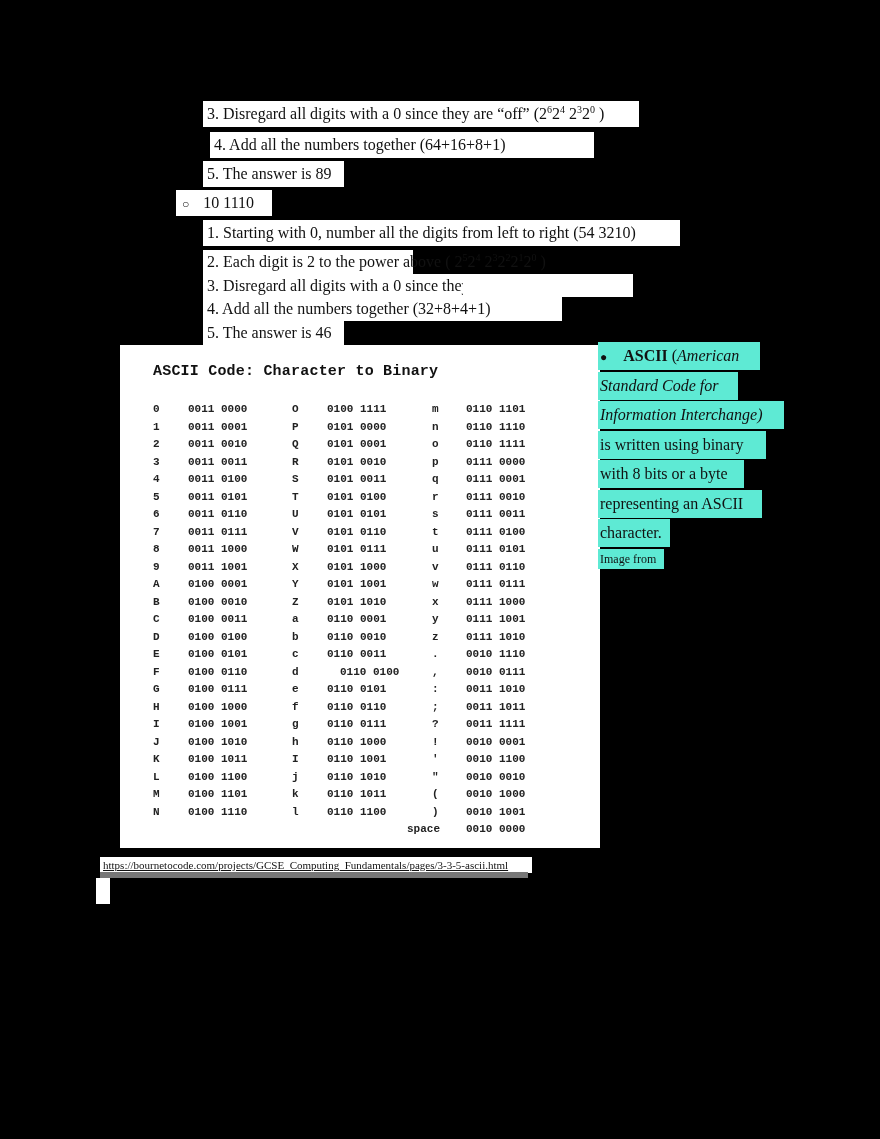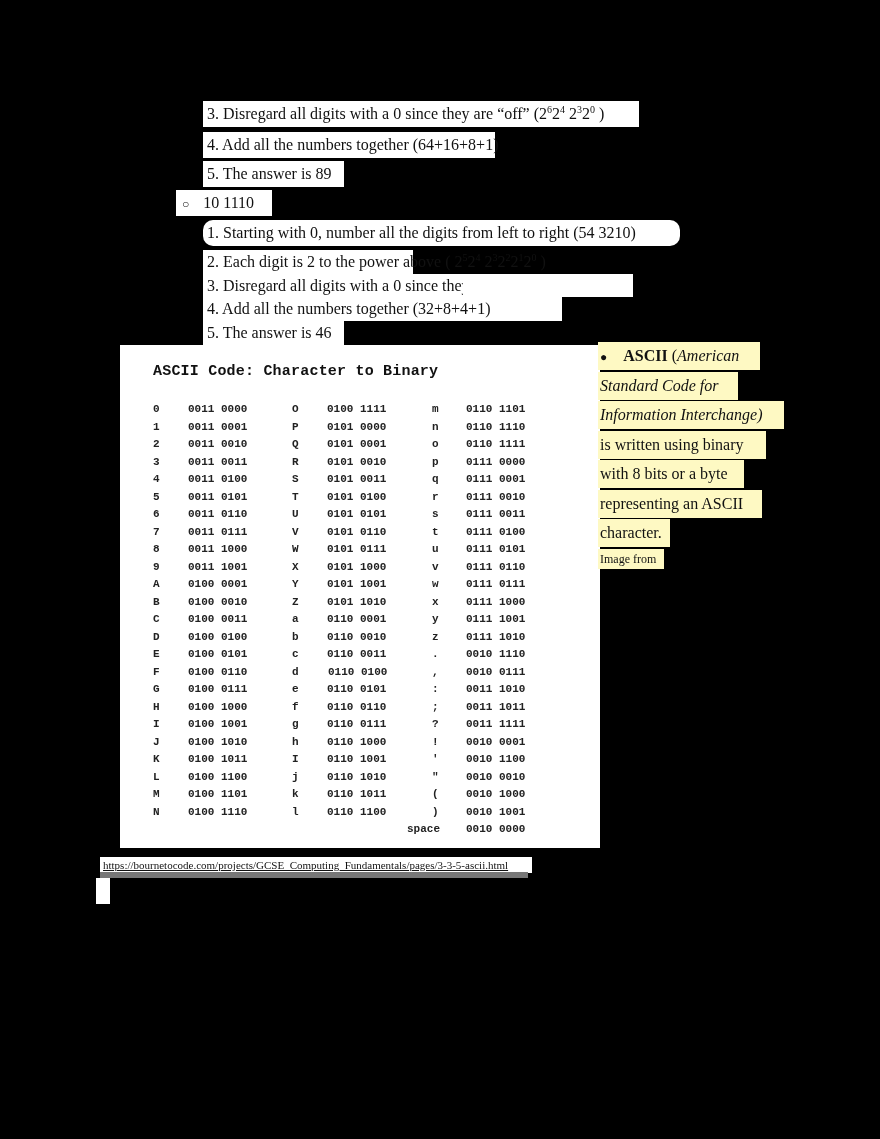--- a/index.html
+++ b/index.html
@@ -4,43 +4,43 @@
 <style>
   html, body { margin:0; padding:0; }
   body { width:880px; height:1139px; background:#000; position:relative; overflow:hidden;
          font-family:"Liberation Serif", "DejaVu Serif", serif; color:#111; }
   .strip { position:absolute; background:#fff; font-size:16px; line-height:20px; white-space:nowrap; padding-left:4px; box-sizing:border-box; }
   sup { font-size:10px; line-height:0; vertical-align:super; }
   .table-img { position:absolute; left:120px; top:345px; width:480px; height:503px; background:#fff; }
   .tbl-title { position:absolute; left:33px; top:18px; font-family:"Liberation Mono","DejaVu Sans Mono",monospace; font-weight:bold; font-size:15px; color:#111; letter-spacing:0.2px; }
   .tbl-row { position:absolute; left:0; height:17px; font-family:"Liberation Mono","DejaVu Sans Mono",monospace; font-size:11px; font-weight:bold; color:#222; }
   .tbl-row span { position:absolute; top:0; white-space:nowrap; }
-  .side { position:absolute; background:#fef9c3; font-size:16px; line-height:24px; white-space:nowrap; padding-left:2px; box-sizing:border-box; }
+  .side { position:absolute; background:#5eead4; font-size:16px; line-height:24px; white-space:nowrap; padding-left:2px; box-sizing:border-box; }
   .url { position:absolute; left:100px; top:857px; width:432px; height:16px; background:#fff; font-size:11px; line-height:16px; white-space:nowrap; padding-left:3px; box-sizing:border-box; text-decoration:underline; }
   .url-under { position:absolute; left:100px; top:872px; width:428px; height:6px; background:#777; }
   .cursor-block { position:absolute; left:96px; top:878px; width:14px; height:26px; background:#fff; }
 </style>
 </head>
 <body>
 
 <div class="strip" style="left:203px; top:101px; width:436px; height:26px; line-height:26px;">
   <span>3. Disregard all digits with a 0 since they are “off” (2</span><sup>6</sup>2<sup>4</sup> 2<sup>3</sup>2<sup>0</sup> )
 </div>
-<div class="strip" style="left:203px; top:132px; width:292px; height:26px; line-height:26px;">
+<div class="strip" style="left:210px; top:132px; width:384px; height:26px; line-height:26px;">
   <span>4. Add all the numbers together (64+16+8+1)</span>
 </div>
 <div class="strip" style="left:203px; top:161px; width:141px; height:26px; line-height:26px;">
   <span>5. The answer is 89</span>
 </div>
 
 <div class="strip" style="left:176px; top:190px; width:96px; height:26px; line-height:26px; padding-left:6px;">
   <span style="font-size:12px; margin-right:14px;">○</span><span>10 1110</span>
 </div>
 
-<div class="strip" style="left:203px; top:220px; width:477px; height:26px; line-height:26px;border-radius:10px;">
+<div class="strip" style="left:203px; top:220px; width:477px; height:26px; line-height:26px;">
   <span>1.  Starting with 0, number all the digits from left to right (54 3210)</span>
 </div>
 <div class="strip" style="left:203px; top:250px; width:210px; height:24px; line-height:24px;">
   <span>2. Each digit is 2 to the power above ( </span>2<sup>5</sup>2<sup>4</sup> 2<sup>3</sup>2<sup>2</sup>2<sup>1</sup>2<sup>0</sup><span> )</span>
 </div>
 <div class="strip" style="left:203px; top:274px; width:260px; height:23px; line-height:23px;">
   <span>3. Disregard all digits with a 0 since they are “off” (</span>2<sup>5</sup>2<sup>3</sup> 2<sup>2</sup>2<sup>1</sup><span>)</span>
 </div>
 <div class="strip" style="left:463px; top:274px; width:170px; height:23px;"></div>
 <div class="strip" style="left:203px; top:297px; width:359px; height:24px; line-height:24px;">
@@ -204,21 +204,21 @@
       <div class="tbl-row" style="top: 285.5px;">
         <span style="left: 172px;">b</span>
         <span style="left: 207px;">0110 0010</span>
       </div>
       <div class="tbl-row" style="top: 303px;">
         <span style="left: 172px;">c</span>
         <span style="left: 207px;">0110 0011</span>
       </div>
       <div class="tbl-row" style="top: 320.5px;">
         <span style="left: 172px;">d</span>
-        <span style="left: 208px;">0110 0100</span>
+        <span style="left: 220px;">0110 0100</span>
       </div>
       <div class="tbl-row" style="top: 338px;">
         <span style="left: 172px;">e</span>
         <span style="left: 207px;">0110 0101</span>
       </div>
       <div class="tbl-row" style="top: 355.5px;">
         <span style="left: 172px;">f</span>
         <span style="left: 207px;">0110 0110</span>
       </div>
       <div class="tbl-row" style="top: 373px;">

